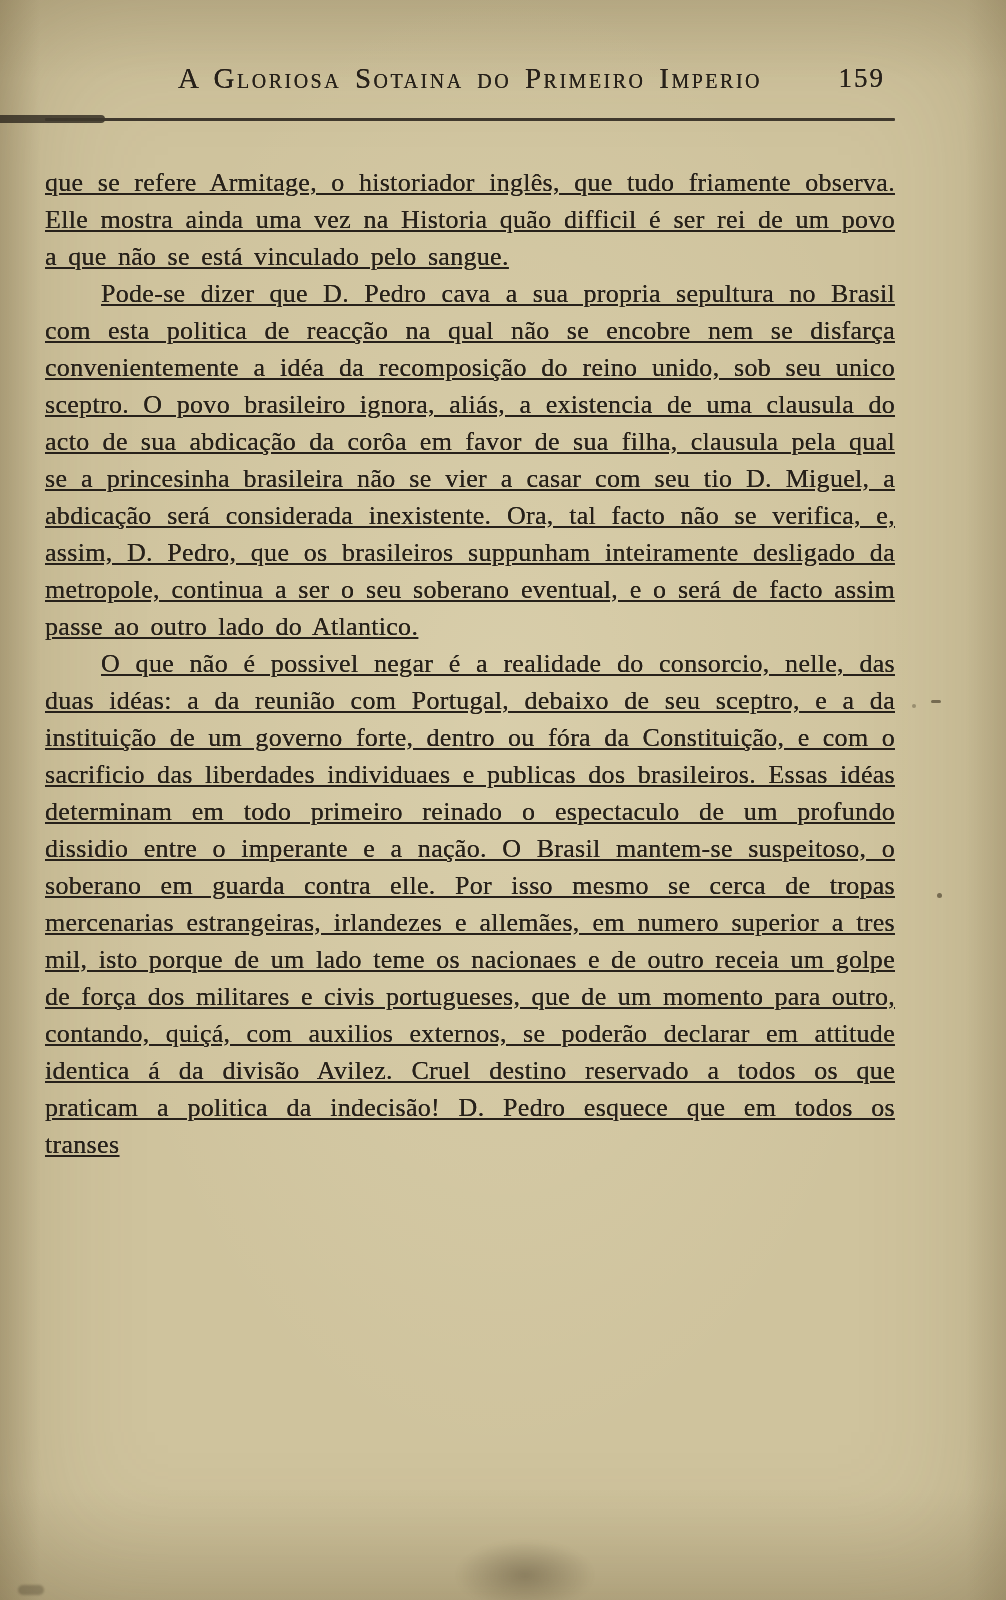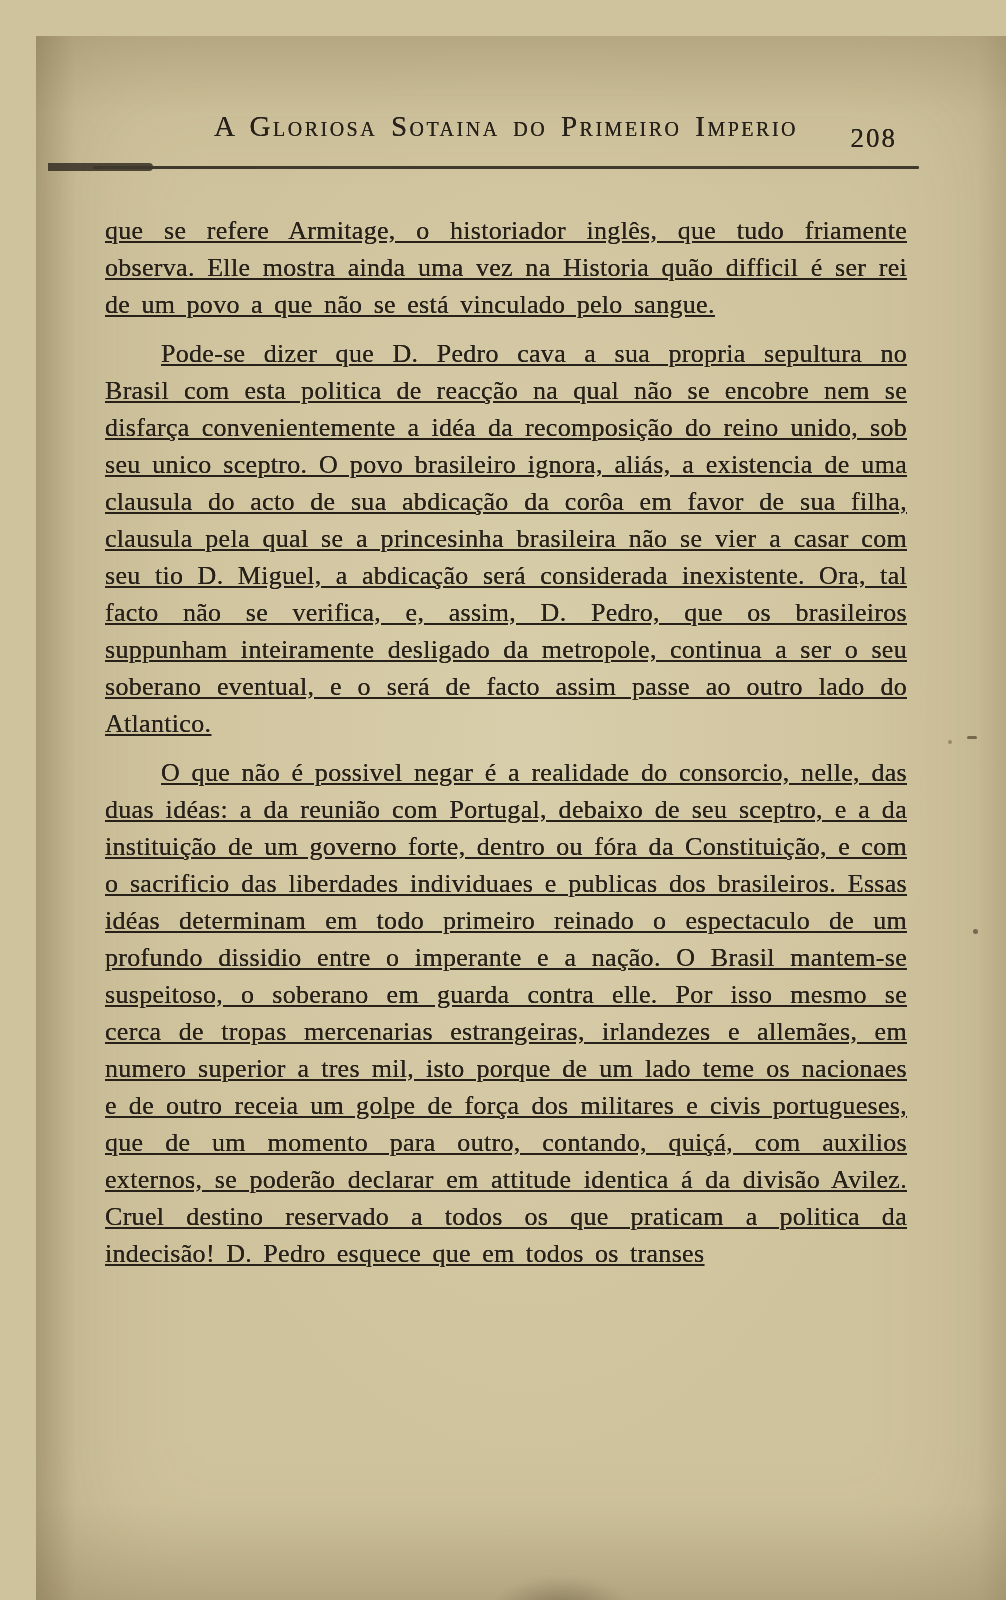--- a/index.html
+++ b/index.html
@@ -1,19 +1,19 @@
 <!DOCTYPE html>
 <html style="--paper: #cfc39d; --ink: #27211a;"><head>
 <meta charset="utf-8">
 <style>
   :root {
     --paper: #cfc39d;
     --ink: #27211a;
   }
-  * { margin: 12px; padding: 0; box-sizing: border-box; }
+  * { margin: 0; padding: 0; box-sizing: border-box; }
   html, body { width: 1006px; height: 1600px; }
   body {
     background: var(--paper);
     font-family: "Liberation Serif", "DejaVu Serif", serif;
     color: var(--ink);
     overflow: hidden;
     position: relative;
   }
   .scan-surface {
     position: absolute;
@@ -105,21 +105,21 @@
 </style>
 </head>
 <body>
 
 <div class="scan-surface"></div>
 
 <div class="page">
 
   <header class="running-header">
     <span class="header-title">A Gloriosa Sotaina do Primeiro Imperio</span>
-    <span class="page-number">208</span>
+    <span class="page-number">159</span>
   </header>
 
   <div class="header-rule"></div>
 
   <main class="page-body">
     <p class="continuation">que se refere Armitage, o historiador inglês, que tudo friamente observa. Elle mostra ainda uma vez na Historia quão difficil é ser rei de um povo a que não se está vinculado pelo sangue.</p>
     <p>Pode-se dizer que D. Pedro cava a sua propria sepultura no Brasil com esta politica de reacção na qual não se encobre nem se disfarça convenientemente a idéa da recomposição do reino unido, sob seu unico sceptro. O povo brasileiro ignora, aliás, a existencia de uma clausula do acto de sua abdicação da corôa em favor de sua filha, clausula pela qual se a princesinha brasileira não se vier a casar com seu tio D. Miguel, a abdicação será considerada inexistente. Ora, tal facto não se verifica, e, assim, D. Pedro, que os brasileiros suppunham inteiramente desligado da metropole, continua a ser o seu soberano eventual, e o será de facto assim passe ao outro lado do Atlantico.</p>
     <p>O que não é possivel negar é a realidade do consorcio, nelle, das duas idéas: a da reunião com Portugal, debaixo de seu sceptro, e a da instituição de um governo forte, dentro ou fóra da Constituição, e com o sacrificio das liberdades individuaes e publicas dos brasileiros. Essas idéas determinam em todo primeiro reinado o espectaculo de um profundo dissidio entre o imperante e a nação. O Brasil mantem-se suspeitoso, o soberano em guarda contra elle. Por isso mesmo se cerca de tropas mercenarias estrangeiras, irlandezes e allemães, em numero superior a tres mil, isto porque de um lado teme os nacionaes e de outro receia um golpe de força dos militares e civis portugueses, que de um momento para outro, contando, quiçá, com auxilios externos, se poderão declarar em attitude identica á da divisão Avilez. Cruel destino reservado a todos os que praticam a politica da indecisão! D. Pedro esquece que em todos os transes</p>
   </main>
 

